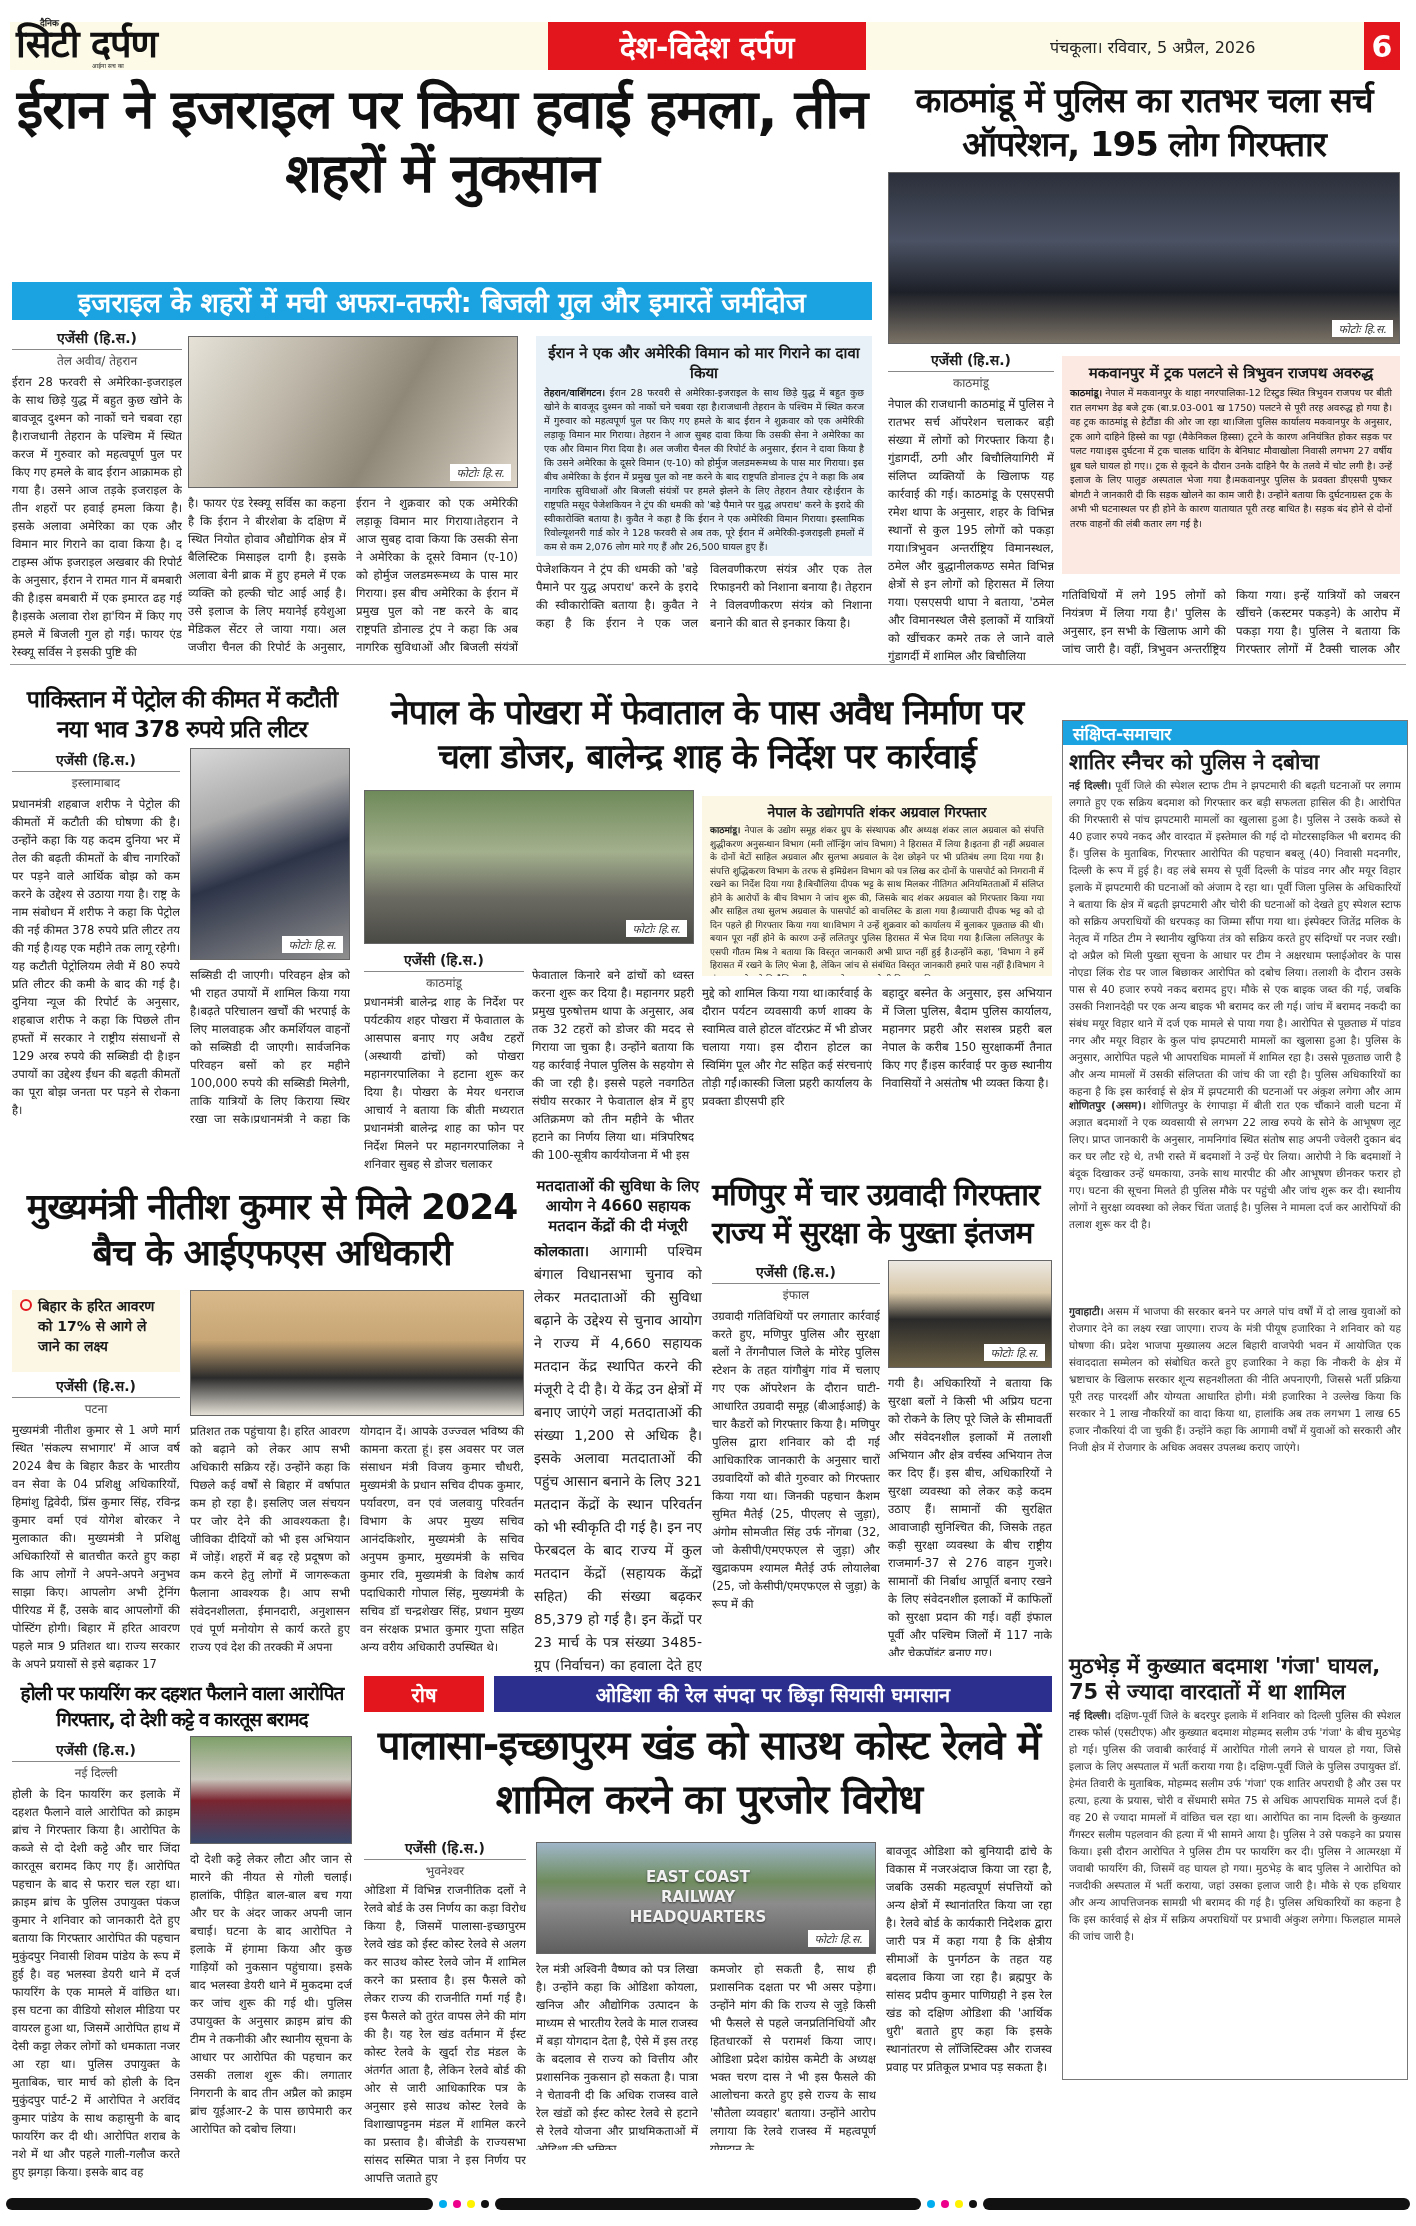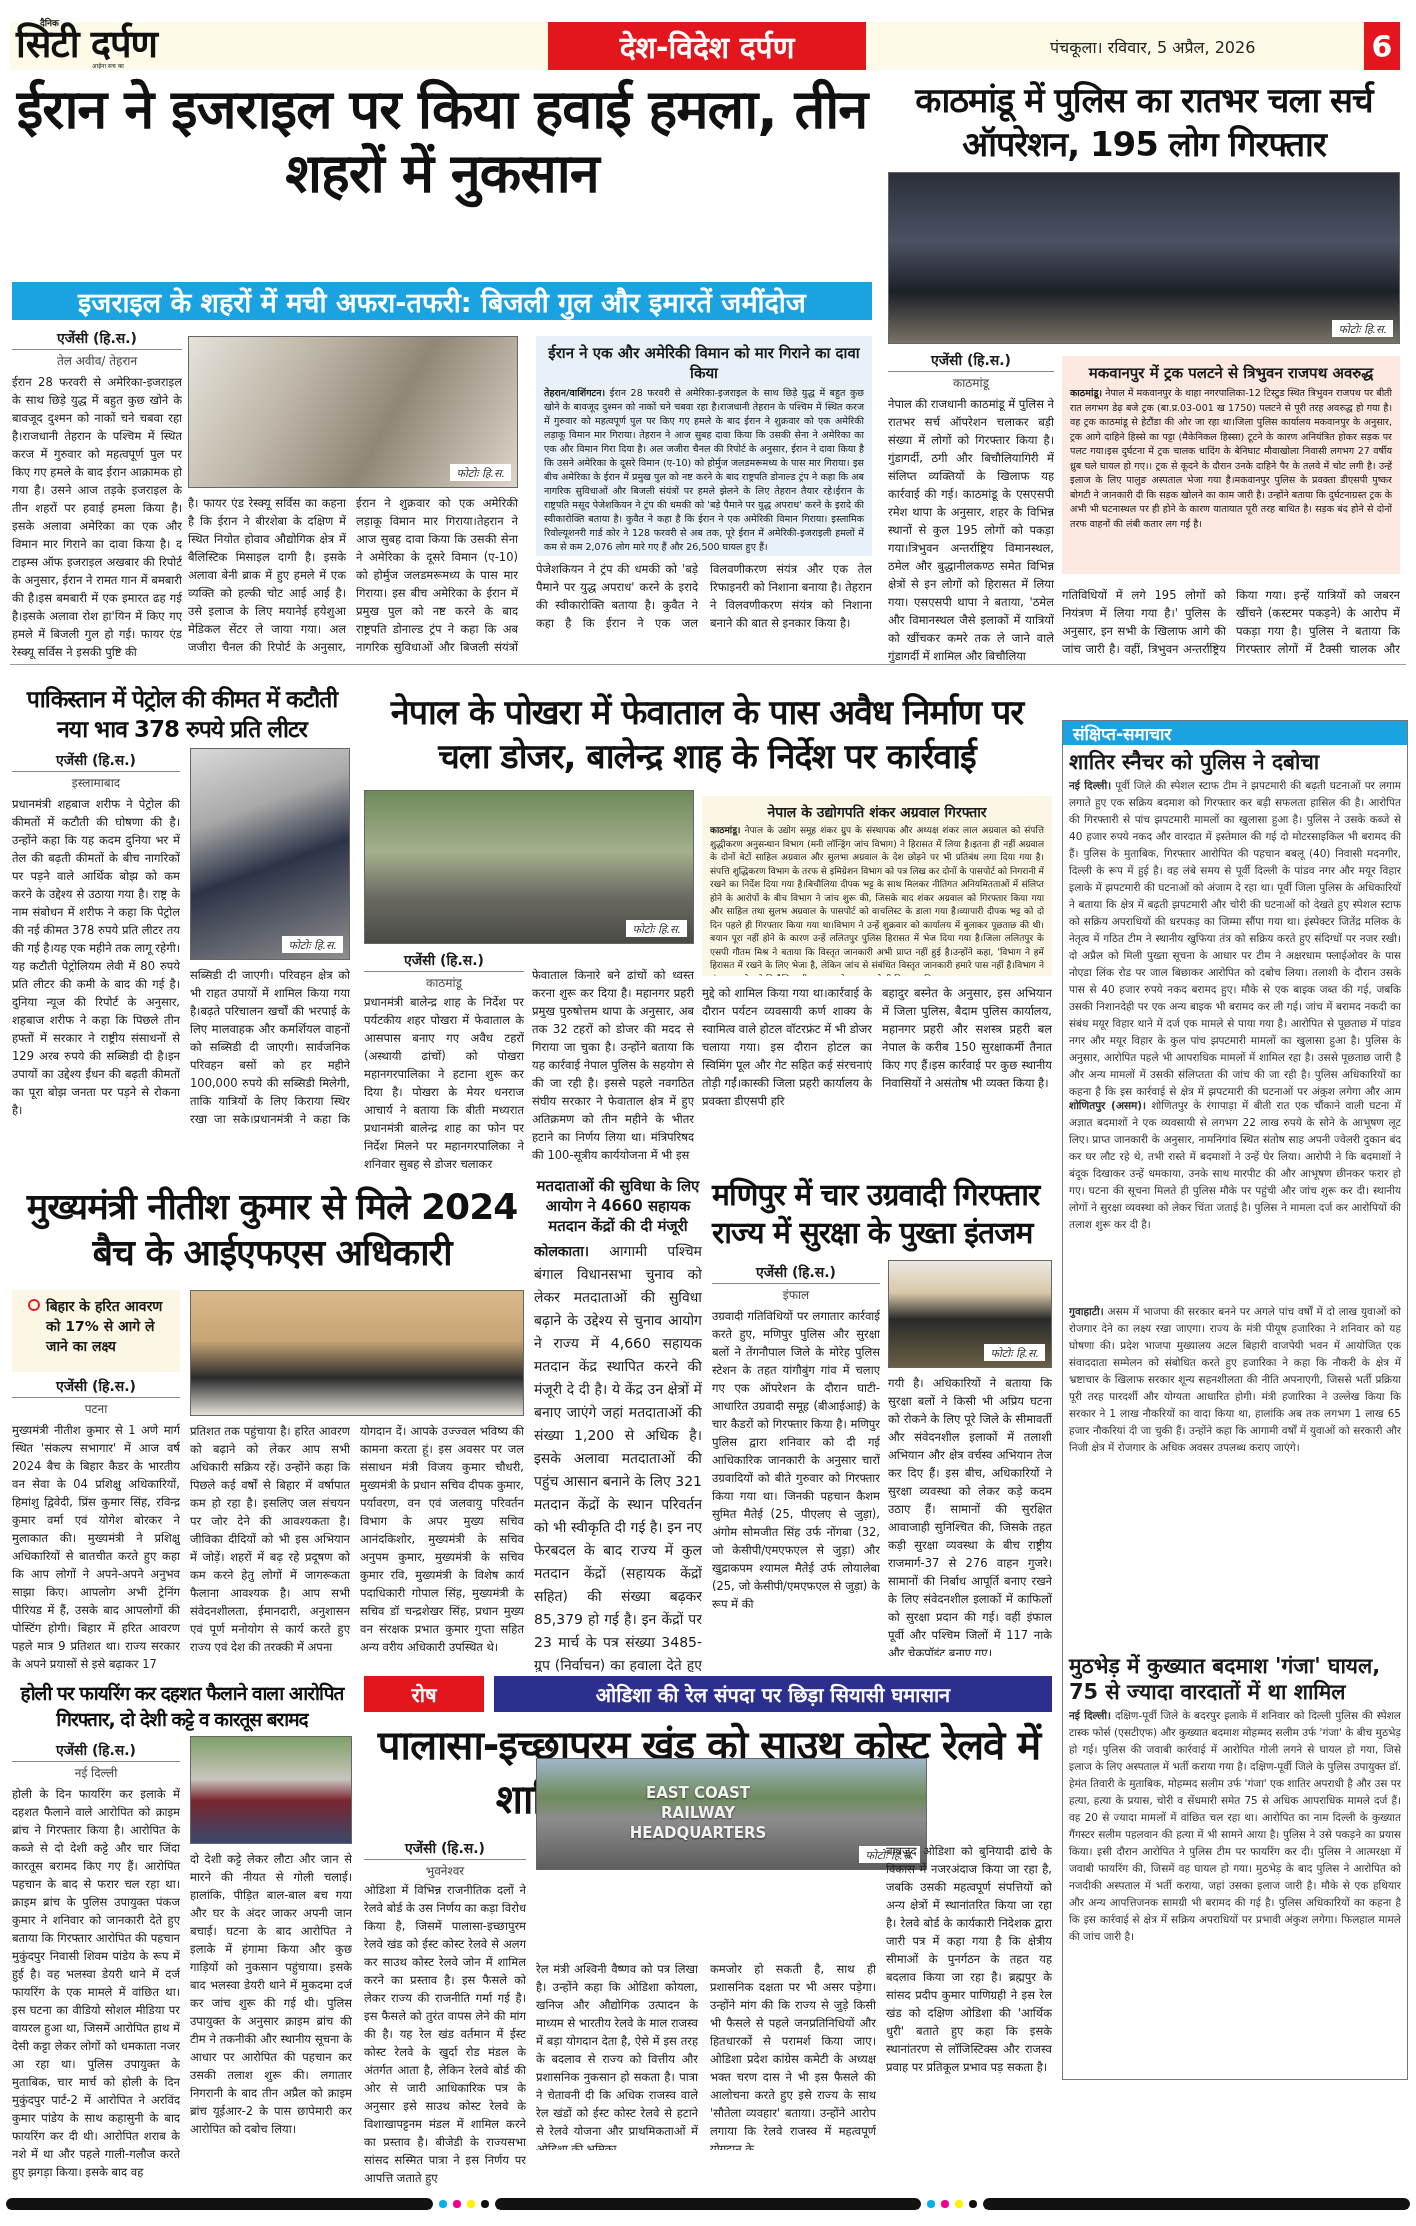--- a/index.html
+++ b/index.html
@@ -128,21 +128,21 @@
   <div>
     <div class="sb-text" style="height:346px;overflow:hidden"><b>गुवाहाटी।</b> <span>असम में भाजपा की सरकार बनने पर अगले पांच वर्षों में दो लाख युवाओं को रोजगार देने का लक्ष्य रखा जाएगा। राज्य के मंत्री पीयूष हजारिका ने शनिवार को यह घोषणा की। प्रदेश भाजपा मुख्यालय अटल बिहारी वाजपेयी भवन में आयोजित एक संवाददाता सम्मेलन को संबोधित करते हुए हजारिका ने कहा कि नौकरी के क्षेत्र में भ्रष्टाचार के खिलाफ सरकार शून्य सहनशीलता की नीति अपनाएगी, जिससे भर्ती प्रक्रिया पूरी तरह पारदर्शी और योग्यता आधारित होगी। मंत्री हजारिका ने उल्लेख किया कि सरकार ने 1 लाख नौकरियों का वादा किया था, हालांकि अब तक लगभग 1 लाख 65 हजार नौकरियां दी जा चुकी हैं। उन्होंने कहा कि आगामी वर्षों में युवाओं को सरकारी और निजी क्षेत्र में रोजगार के अधिक अवसर उपलब्ध कराए जाएंगे।</span></div>
   </div>
   <div>
     <div class="sb-title">मुठभेड़ में कुख्यात बदमाश 'गंजा' घायल, 75 से ज्यादा वारदातों में था शामिल</div>
     <div class="sb-text" style="height:300px;overflow:hidden"><b>नई दिल्ली।</b> <span>दक्षिण-पूर्वी जिले के बदरपुर इलाके में शनिवार को दिल्ली पुलिस की स्पेशल टास्क फोर्स (एसटीएफ) और कुख्यात बदमाश मोहम्मद सलीम उर्फ 'गंजा' के बीच मुठभेड़ हो गई। पुलिस की जवाबी कार्रवाई में आरोपित गोली लगने से घायल हो गया, जिसे इलाज के लिए अस्पताल में भर्ती कराया गया है। दक्षिण-पूर्वी जिले के पुलिस उपायुक्त डॉ. हेमंत तिवारी के मुताबिक, मोहम्मद सलीम उर्फ 'गंजा' एक शातिर अपराधी है और उस पर हत्या, हत्या के प्रयास, चोरी व सेंधमारी समेत 75 से अधिक आपराधिक मामले दर्ज हैं। वह 20 से ज्यादा मामलों में वांछित चल रहा था। आरोपित का नाम दिल्ली के कुख्यात गैंगस्टर सलीम पहलवान की हत्या में भी सामने आया है। पुलिस ने उसे पकड़ने का प्रयास किया। इसी दौरान आरोपित ने पुलिस टीम पर फायरिंग कर दी। पुलिस ने आत्मरक्षा में जवाबी फायरिंग की, जिसमें वह घायल हो गया। मुठभेड़ के बाद पुलिस ने आरोपित को नजदीकी अस्पताल में भर्ती कराया, जहां उसका इलाज जारी है। मौके से एक हथियार और अन्य आपत्तिजनक सामग्री भी बरामद की गई है। पुलिस अधिकारियों का कहना है कि इस कार्रवाई से क्षेत्र में सक्रिय अपराधियों पर प्रभावी अंकुश लगेगा। फिलहाल मामले की जांच जारी है।</span></div>
   </div>
 </div>
 
 <div class="abs hl" style="left:12px;top:1184px;width:520px;font-size:36px;line-height:46px;text-align:center">मुख्यमंत्री नीतीश कुमार से मिले 2024 बैच के आईएफएस अधिकारी</div>
-<div class="abs box-cream" style="left:12px;top:1290px;width:168px;height:82px;padding:6px 16px;display:flex;gap:6px">
+<div class="abs box-cream" style="left:12px;top:1290px;width:168px;height:82px;padding:6px 8px;display:flex;gap:6px">
   <span style="width:12px;height:12px;border:2.5px solid #e3161d;border-radius:50%;flex:none;margin-top:3px"></span>
   <span style="font-size:14px;font-weight:bold;line-height:20px">बिहार के हरित आवरण को 17% से आगे ले जाने का लक्ष्य</span>
 </div>
 <div class="photo" style="left:190px;top:1290px;width:334px;height:126px;background:linear-gradient(180deg,#d9b98a,#c7a574 40%,#2b2b2b 70%,#e6e2d8)"></div>
 <div class="col" style="left:12px;top:1376px;width:168px">
   <div class="byline">एजेंसी (हि.स.)</div>
   <div class="place">पटना</div>
   <div class="text" style="margin-top:4px;height:252px;overflow:hidden">मुख्यमंत्री नीतीश कुमार से 1 अणे मार्ग स्थित 'संकल्प सभागार' में आज वर्ष 2024 बैच के बिहार कैडर के भारतीय वन सेवा के 04 प्रशिक्षु अधिकारियों, हिमांशु द्विवेदी, प्रिंस कुमार सिंह, रविन्द्र कुमार वर्मा एवं योगेश बोरकर ने मुलाकात की। मुख्यमंत्री ने प्रशिक्षु अधिकारियों से बातचीत करते हुए कहा कि आप लोगों ने अपने-अपने अनुभव साझा किए। आपलोग अभी ट्रेनिंग पीरियड में हैं, उसके बाद आपलोगों की पोस्टिंग होगी। बिहार में हरित आवरण पहले मात्र 9 प्रतिशत था। राज्य सरकार के अपने प्रयासों से इसे बढ़ाकर 17</div>
 </div>
 <div class="text col" style="left:190px;top:1422px;width:160px;height:246px;overflow:hidden">प्रतिशत तक पहुंचाया है। हरित आवरण को बढ़ाने को लेकर आप सभी अधिकारी सक्रिय रहें। उन्होंने कहा कि पिछले कई वर्षों से बिहार में वर्षापात कम हो रहा है। इसलिए जल संचयन पर जोर देने की आवश्यकता है। जीविका दीदियों को भी इस अभियान में जोड़ें। शहरों में बढ़ रहे प्रदूषण को कम करने हेतु लोगों में जागरूकता फैलाना आवश्यक है। आप सभी संवेदनशीलता, ईमानदारी, अनुशासन एवं पूर्ण मनोयोग से कार्य करते हुए राज्य एवं देश की तरक्की में अपना</div>
@@ -177,21 +177,21 @@
 <div class="text col" style="left:190px;top:1850px;width:162px;height:300px;overflow:hidden">दो देशी कट्टे लेकर लौटा और जान से मारने की नीयत से गोली चलाई। हालांकि, पीड़ित बाल-बाल बच गया और घर के अंदर जाकर अपनी जान बचाई। घटना के बाद आरोपित ने इलाके में हंगामा किया और कुछ गाड़ियों को नुकसान पहुंचाया। इसके बाद भलस्वा डेयरी थाने में मुकदमा दर्ज कर जांच शुरू की गई थी। पुलिस उपायुक्त के अनुसार क्राइम ब्रांच की टीम ने तकनीकी और स्थानीय सूचना के आधार पर आरोपित की पहचान कर उसकी तलाश शुरू की। लगातार निगरानी के बाद तीन अप्रैल को क्राइम ब्रांच यूईआर-2 के पास छापेमारी कर आरोपित को दबोच लिया।</div>
 
 <div class="abs" style="left:364px;top:1676px;width:120px;height:36px;background:#e3161d;color:#fff;font-size:20px;font-weight:bold;display:flex;align-items:center;justify-content:center">रोष</div>
 <div class="abs" style="left:494px;top:1676px;width:558px;height:36px;background:#2d2f8f;color:#fff;font-size:20px;font-weight:bold;display:flex;align-items:center;justify-content:center">ओडिशा की रेल संपदा पर छिड़ा सियासी घमासान</div>
 <div class="abs hl" style="left:364px;top:1718px;width:690px;font-size:40px;line-height:54px;text-align:center">पालासा-इच्छापुरम खंड को साउथ कोस्ट रेलवे में शामिल करने का पुरजोर विरोध</div>
 <div class="col" style="left:364px;top:1838px;width:162px">
   <div class="byline">एजेंसी (हि.स.)</div>
   <div class="place">भुवनेश्वर</div>
   <div class="text" style="margin-top:2px;height:310px;overflow:hidden">ओडिशा में विभिन्न राजनीतिक दलों ने रेलवे बोर्ड के उस निर्णय का कड़ा विरोध किया है, जिसमें पालासा-इच्छापुरम रेलवे खंड को ईस्ट कोस्ट रेलवे से अलग कर साउथ कोस्ट रेलवे जोन में शामिल करने का प्रस्ताव है। इस फैसले को लेकर राज्य की राजनीति गर्मा गई है। इस फैसले को तुरंत वापस लेने की मांग की है। यह रेल खंड वर्तमान में ईस्ट कोस्ट रेलवे के खुर्दा रोड मंडल के अंतर्गत आता है, लेकिन रेलवे बोर्ड की ओर से जारी आधिकारिक पत्र के अनुसार इसे साउथ कोस्ट रेलवे के विशाखापट्टनम मंडल में शामिल करने का प्रस्ताव है। बीजेडी के राज्यसभा सांसद सस्मित पात्रा ने इस निर्णय पर आपत्ति जताते हुए</div>
 </div>
-<div class="photo" style="left:536px;top:1758px;width:391px;height:112px;background:linear-gradient(180deg,#9fb6c9,#6e8c5d 35%,#8c8c8c 55%,#5e5e5e)">
+<div class="photo" style="left:536px;top:1842px;width:340px;height:112px;background:linear-gradient(180deg,#9fb6c9,#6e8c5d 35%,#8c8c8c 55%,#5e5e5e)">
   <div style="position:absolute;left:76px;top:24px;width:170px;color:#f2f2f2;font-size:15px;font-weight:bold;text-align:center;line-height:20px;text-shadow:0 1px 2px #333">
     <div>EAST COAST RAILWAY</div>
     <div>HEADQUARTERS</div>
   </div>
   <span class="cap">फोटोः हि.स.</span>
 </div>
 <div class="text col" style="left:536px;top:1960px;width:162px;height:190px;overflow:hidden">रेल मंत्री अश्विनी वैष्णव को पत्र लिखा है। उन्होंने कहा कि ओडिशा कोयला, खनिज और औद्योगिक उत्पादन के माध्यम से भारतीय रेलवे के माल राजस्व में बड़ा योगदान देता है, ऐसे में इस तरह के बदलाव से राज्य को वित्तीय और प्रशासनिक नुकसान हो सकता है। पात्रा ने चेतावनी दी कि अधिक राजस्व वाले रेल खंडों को ईस्ट कोस्ट रेलवे से हटाने से रेलवे योजना और प्राथमिकताओं में ओडिशा की भूमिका</div>
 <div class="text col" style="left:710px;top:1960px;width:166px;height:190px;overflow:hidden">कमजोर हो सकती है, साथ ही प्रशासनिक दक्षता पर भी असर पड़ेगा। उन्होंने मांग की कि राज्य से जुड़े किसी भी फैसले से पहले जनप्रतिनिधियों और हितधारकों से परामर्श किया जाए। ओडिशा प्रदेश कांग्रेस कमेटी के अध्यक्ष भक्त चरण दास ने भी इस फैसले की आलोचना करते हुए इसे राज्य के साथ 'सौतेला व्यवहार' बताया। उन्होंने आरोप लगाया कि रेलवे राजस्व में महत्वपूर्ण योगदान के</div>
 <div class="text col" style="left:886px;top:1842px;width:166px;height:308px;overflow:hidden">बावजूद ओडिशा को बुनियादी ढांचे के विकास में नजरअंदाज किया जा रहा है, जबकि उसकी महत्वपूर्ण संपत्तियों को अन्य क्षेत्रों में स्थानांतरित किया जा रहा है। रेलवे बोर्ड के कार्यकारी निदेशक द्वारा जारी पत्र में कहा गया है कि क्षेत्रीय सीमाओं के पुनर्गठन के तहत यह बदलाव किया जा रहा है। ब्रह्मपुर के सांसद प्रदीप कुमार पाणिग्रही ने इस रेल खंड को दक्षिण ओडिशा की 'आर्थिक धुरी' बताते हुए कहा कि इसके स्थानांतरण से लॉजिस्टिक्स और राजस्व प्रवाह पर प्रतिकूल प्रभाव पड़ सकता है।</div>
 

